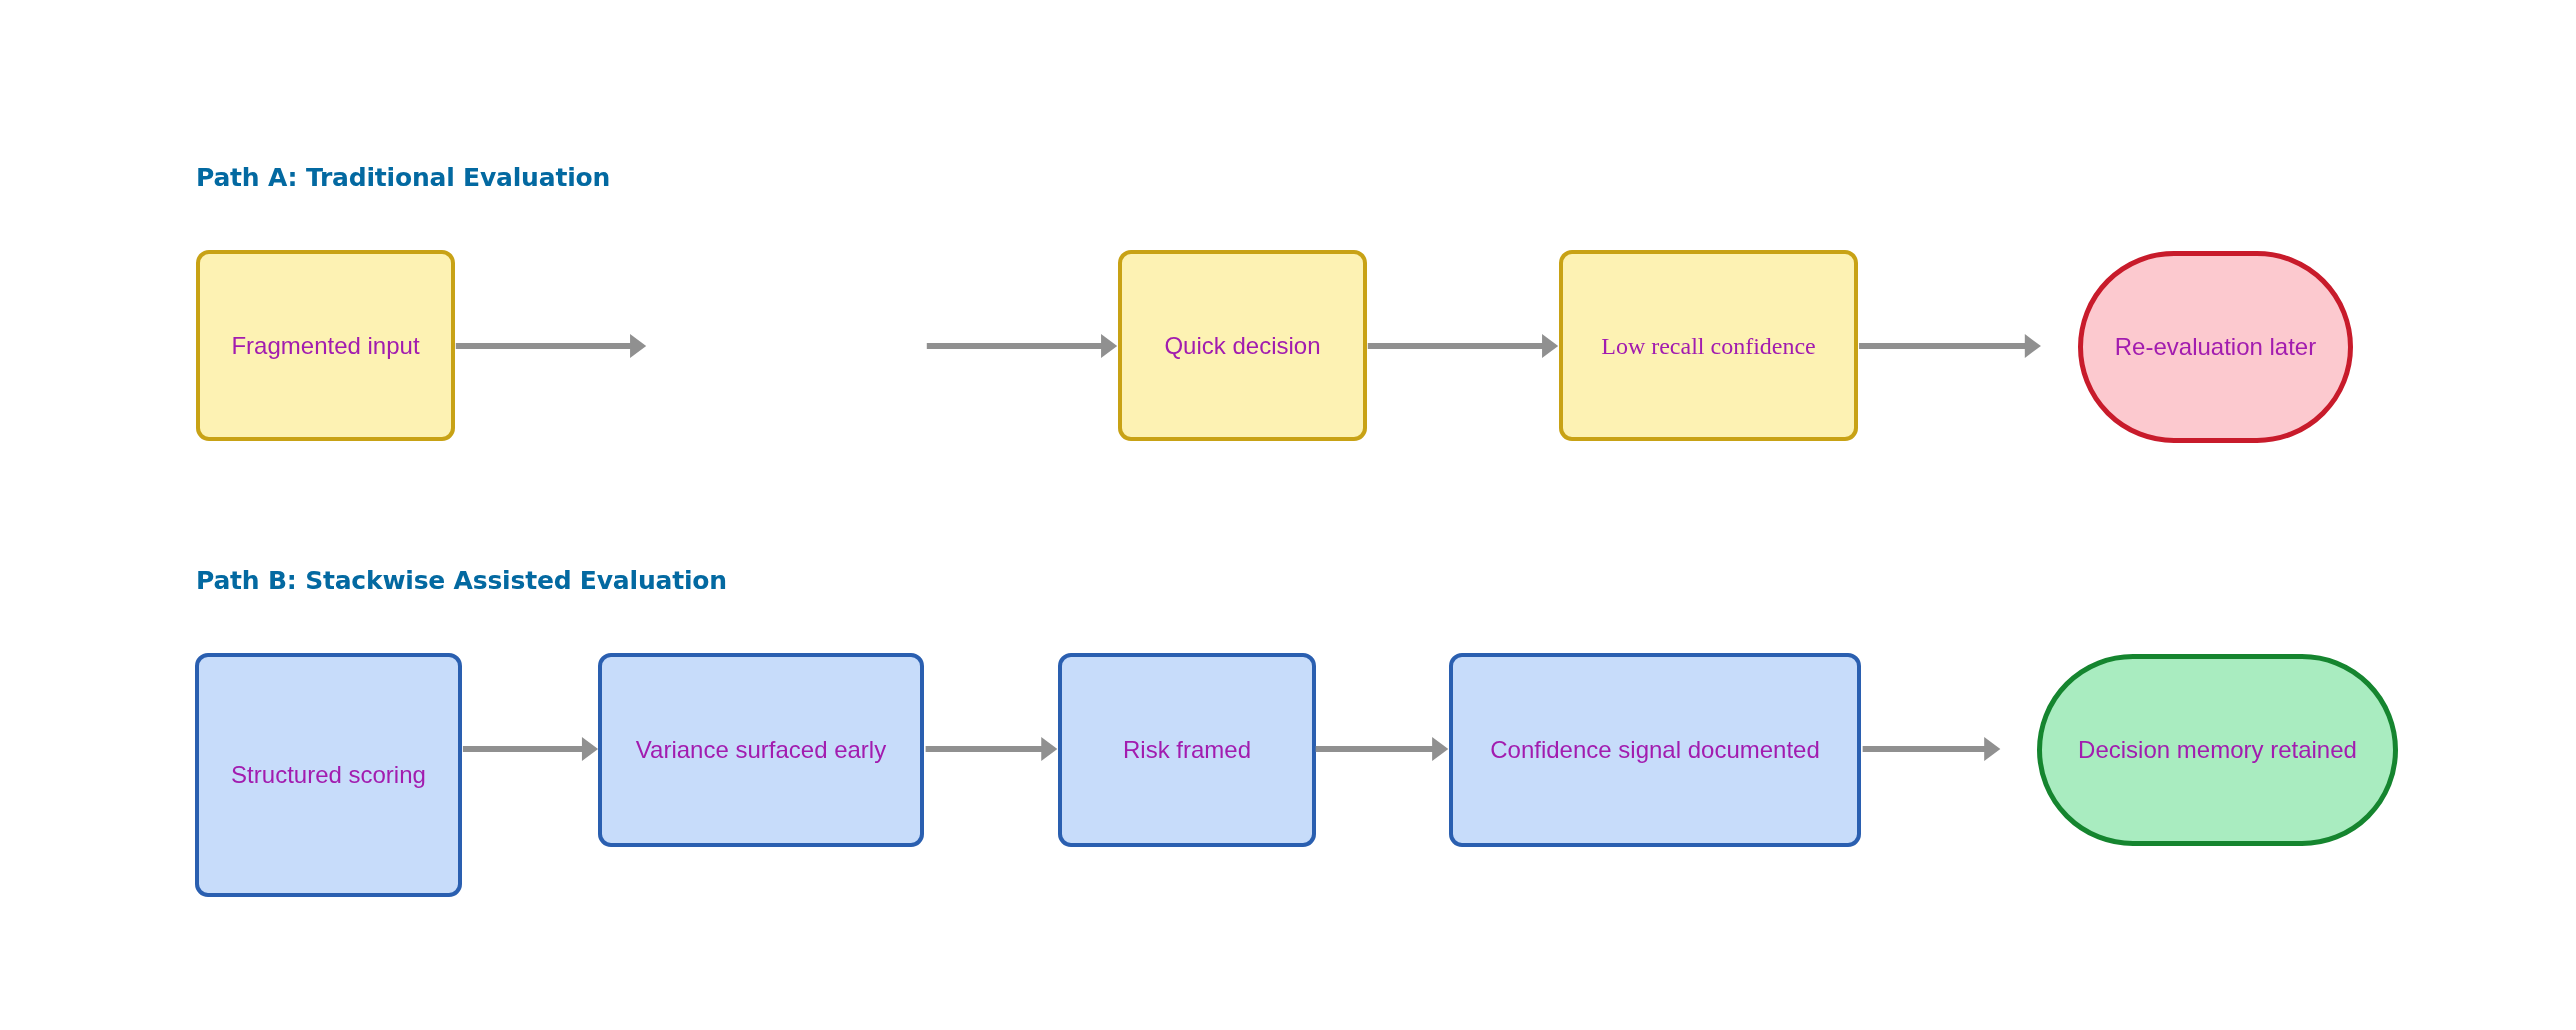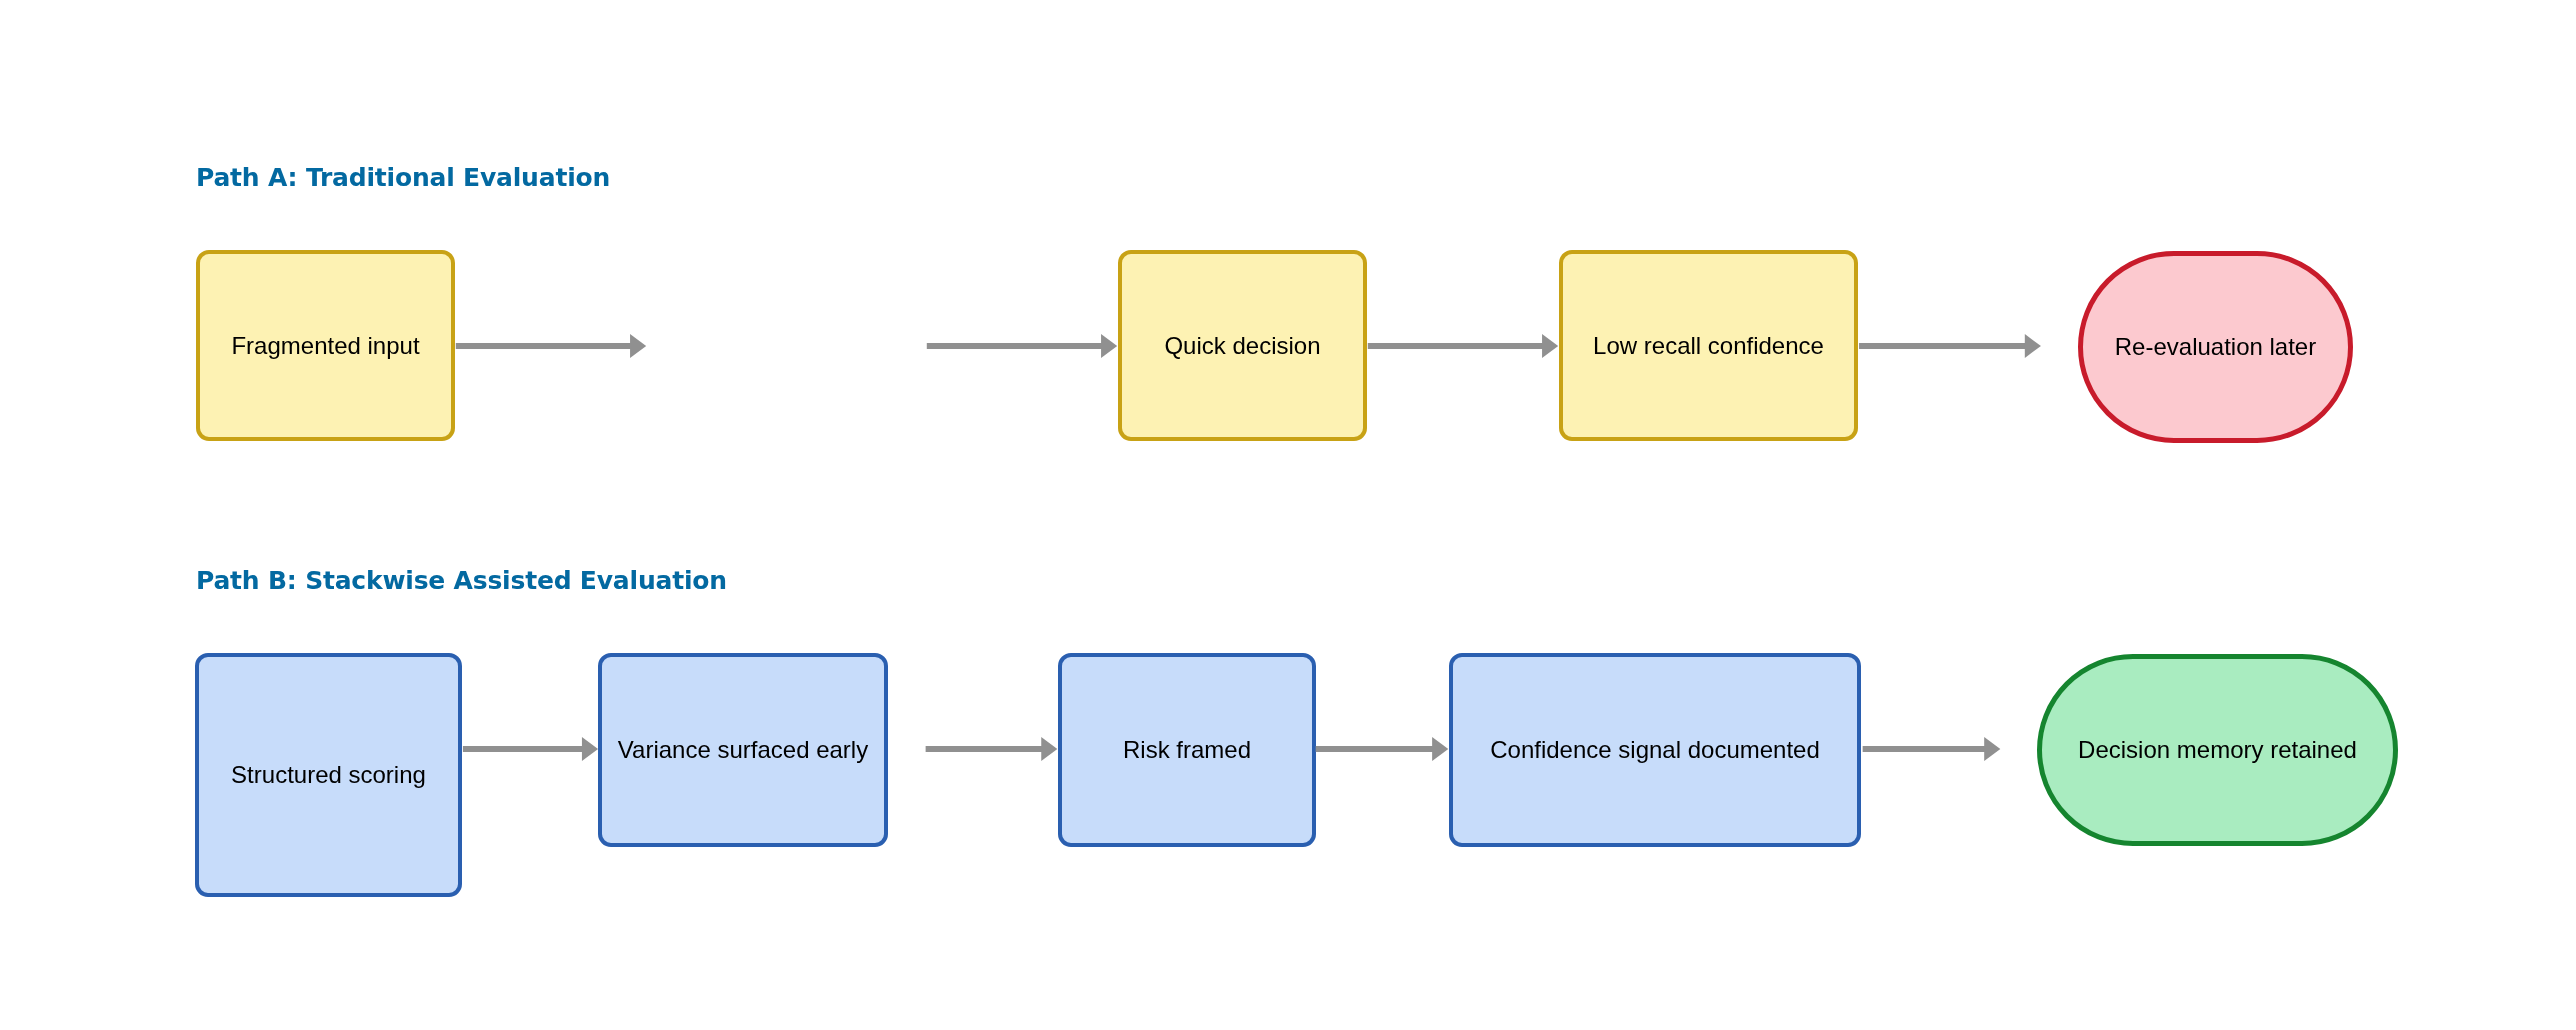--- a/index.html
+++ b/index.html
@@ -32,21 +32,21 @@
 
   .node {
     position: absolute;
     box-sizing: border-box;
     display: flex;
     align-items: center;
     justify-content: center;
     text-align: center;
     font-family: "Liberation Sans", sans-serif;
     font-size: 24px;
-    color: #000000;
+    color: #a21caf;
     line-height: 1.25;
     padding: 0 12px;
   }
 
   .node.process {
     border-radius: 13px;
     border-style: solid;
     border-width: 4.3px;
   }
 
@@ -113,21 +113,21 @@
     <span class="node-label">Quick decision</span>
   </div>
 
   <div class="connector" style="left:1367px; top:329px; width:192px;">
     <svg width="192" height="34" viewBox="0 0 224 40">
       <line x1="0" y1="20" x2="206" y2="20" stroke="#909090" stroke-width="7"></line>
       <path d="M205,6 L224,20 L205,34 Z" fill="#909090"></path>
     </svg>
   </div>
 
-  <div class="node process yellow" style="left:1559px; top:250px; width:299px; height:191px;">
+  <div class="node process yellow" style="left:1559px; top:250px; width:299px; height:191px;font-family:Liberation Serif, serif;">
     <span class="node-label">Low recall confidence</span>
   </div>
 
   <div class="connector" style="left:1858px; top:329px; width:184px;">
     <svg width="184" height="34" viewBox="0 0 214 40">
       <line x1="0" y1="20" x2="196" y2="20" stroke="#909090" stroke-width="7"></line>
       <path d="M195,6 L214,20 L195,34 Z" fill="#909090"></path>
     </svg>
   </div>
 
@@ -141,21 +141,21 @@
     <span class="node-label">Structured scoring</span>
   </div>
 
   <div class="connector" style="left:462px; top:732px; width:137px;">
     <svg width="137" height="34" viewBox="0 0 159 40">
       <line x1="0" y1="20" x2="141" y2="20" stroke="#909090" stroke-width="7"></line>
       <path d="M140,6 L159,20 L140,34 Z" fill="#909090"></path>
     </svg>
   </div>
 
-  <div class="node process blue" style="left:598px; top:653px; width:290px; height:194px;">
+  <div class="node process blue" style="left:598px; top:653px; width:326px; height:194px;">
     <span class="node-label">Variance surfaced early</span>
   </div>
 
   <div class="connector" style="left:925px; top:732px; width:133px;">
     <svg width="133" height="34" viewBox="0 0 155 40">
       <line x1="0" y1="20" x2="137" y2="20" stroke="#909090" stroke-width="7"></line>
       <path d="M136,6 L155,20 L136,34 Z" fill="#909090"></path>
     </svg>
   </div>
 

